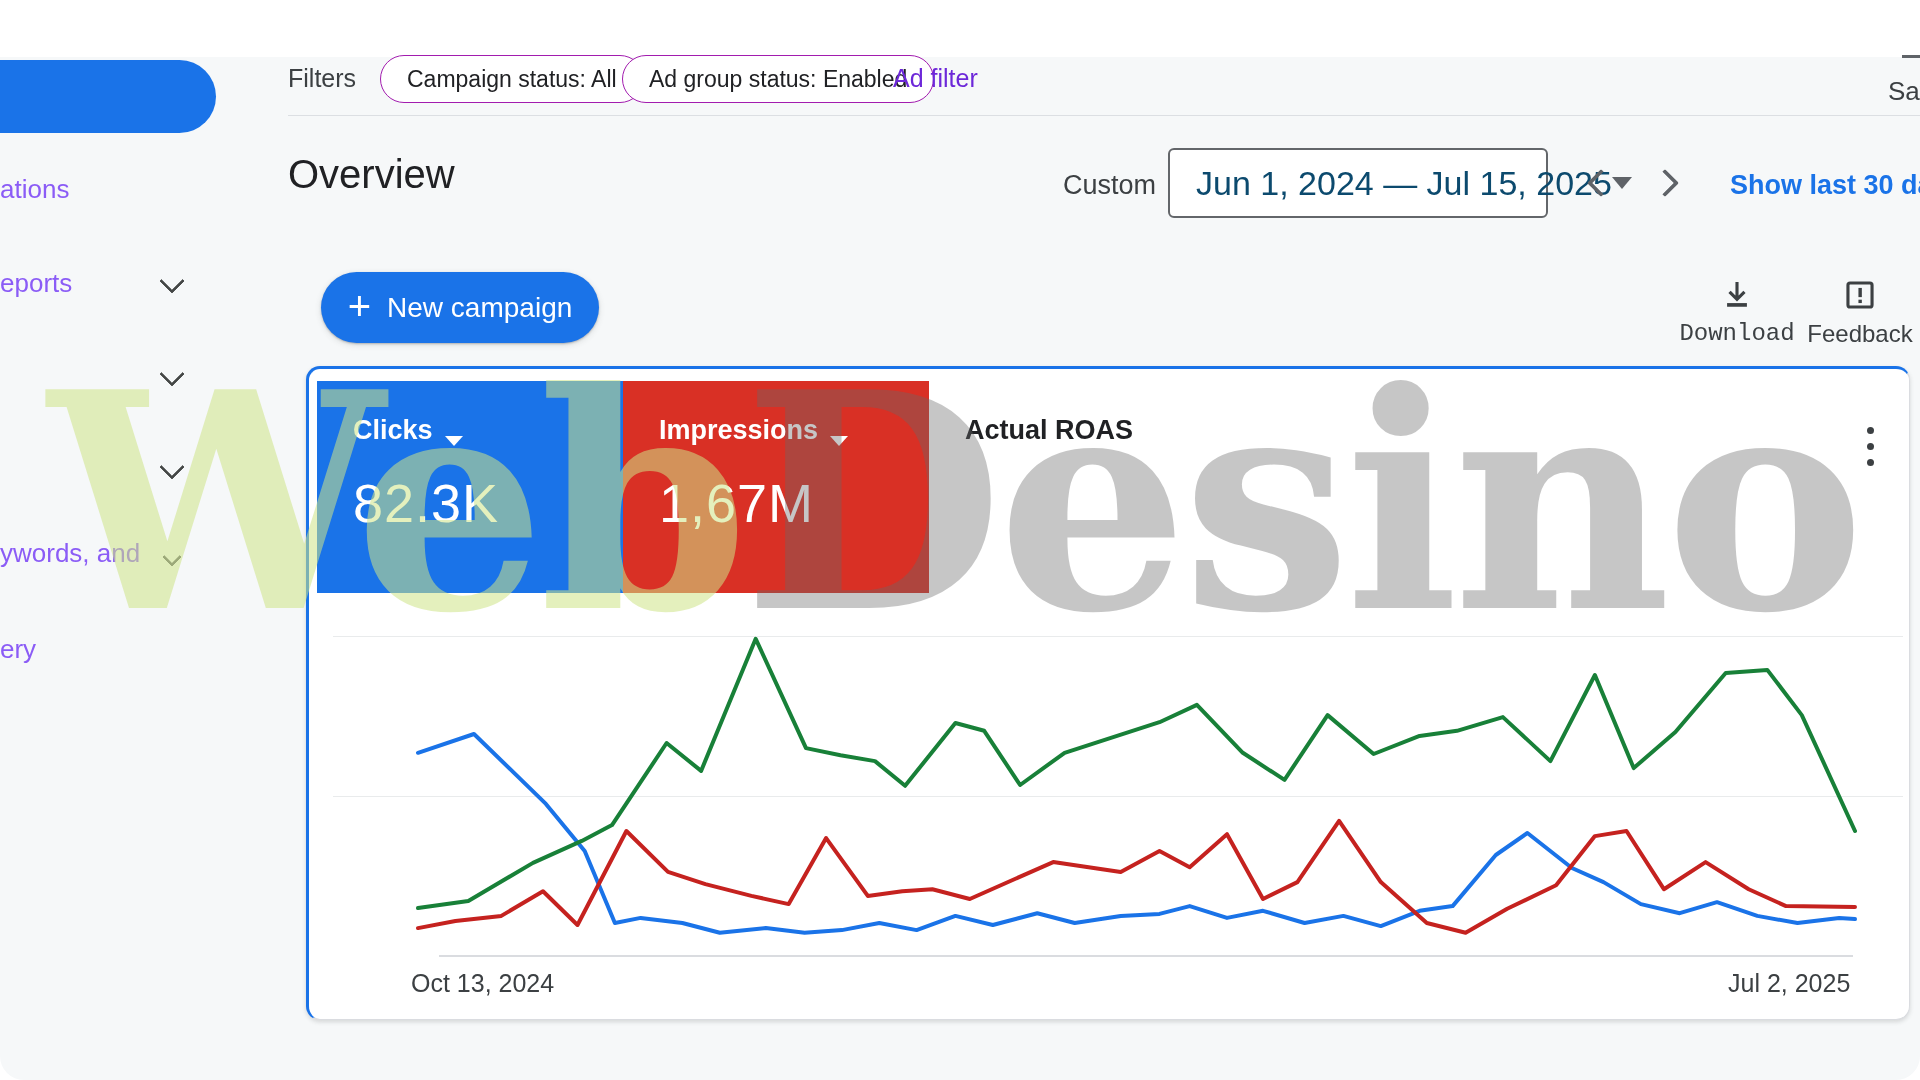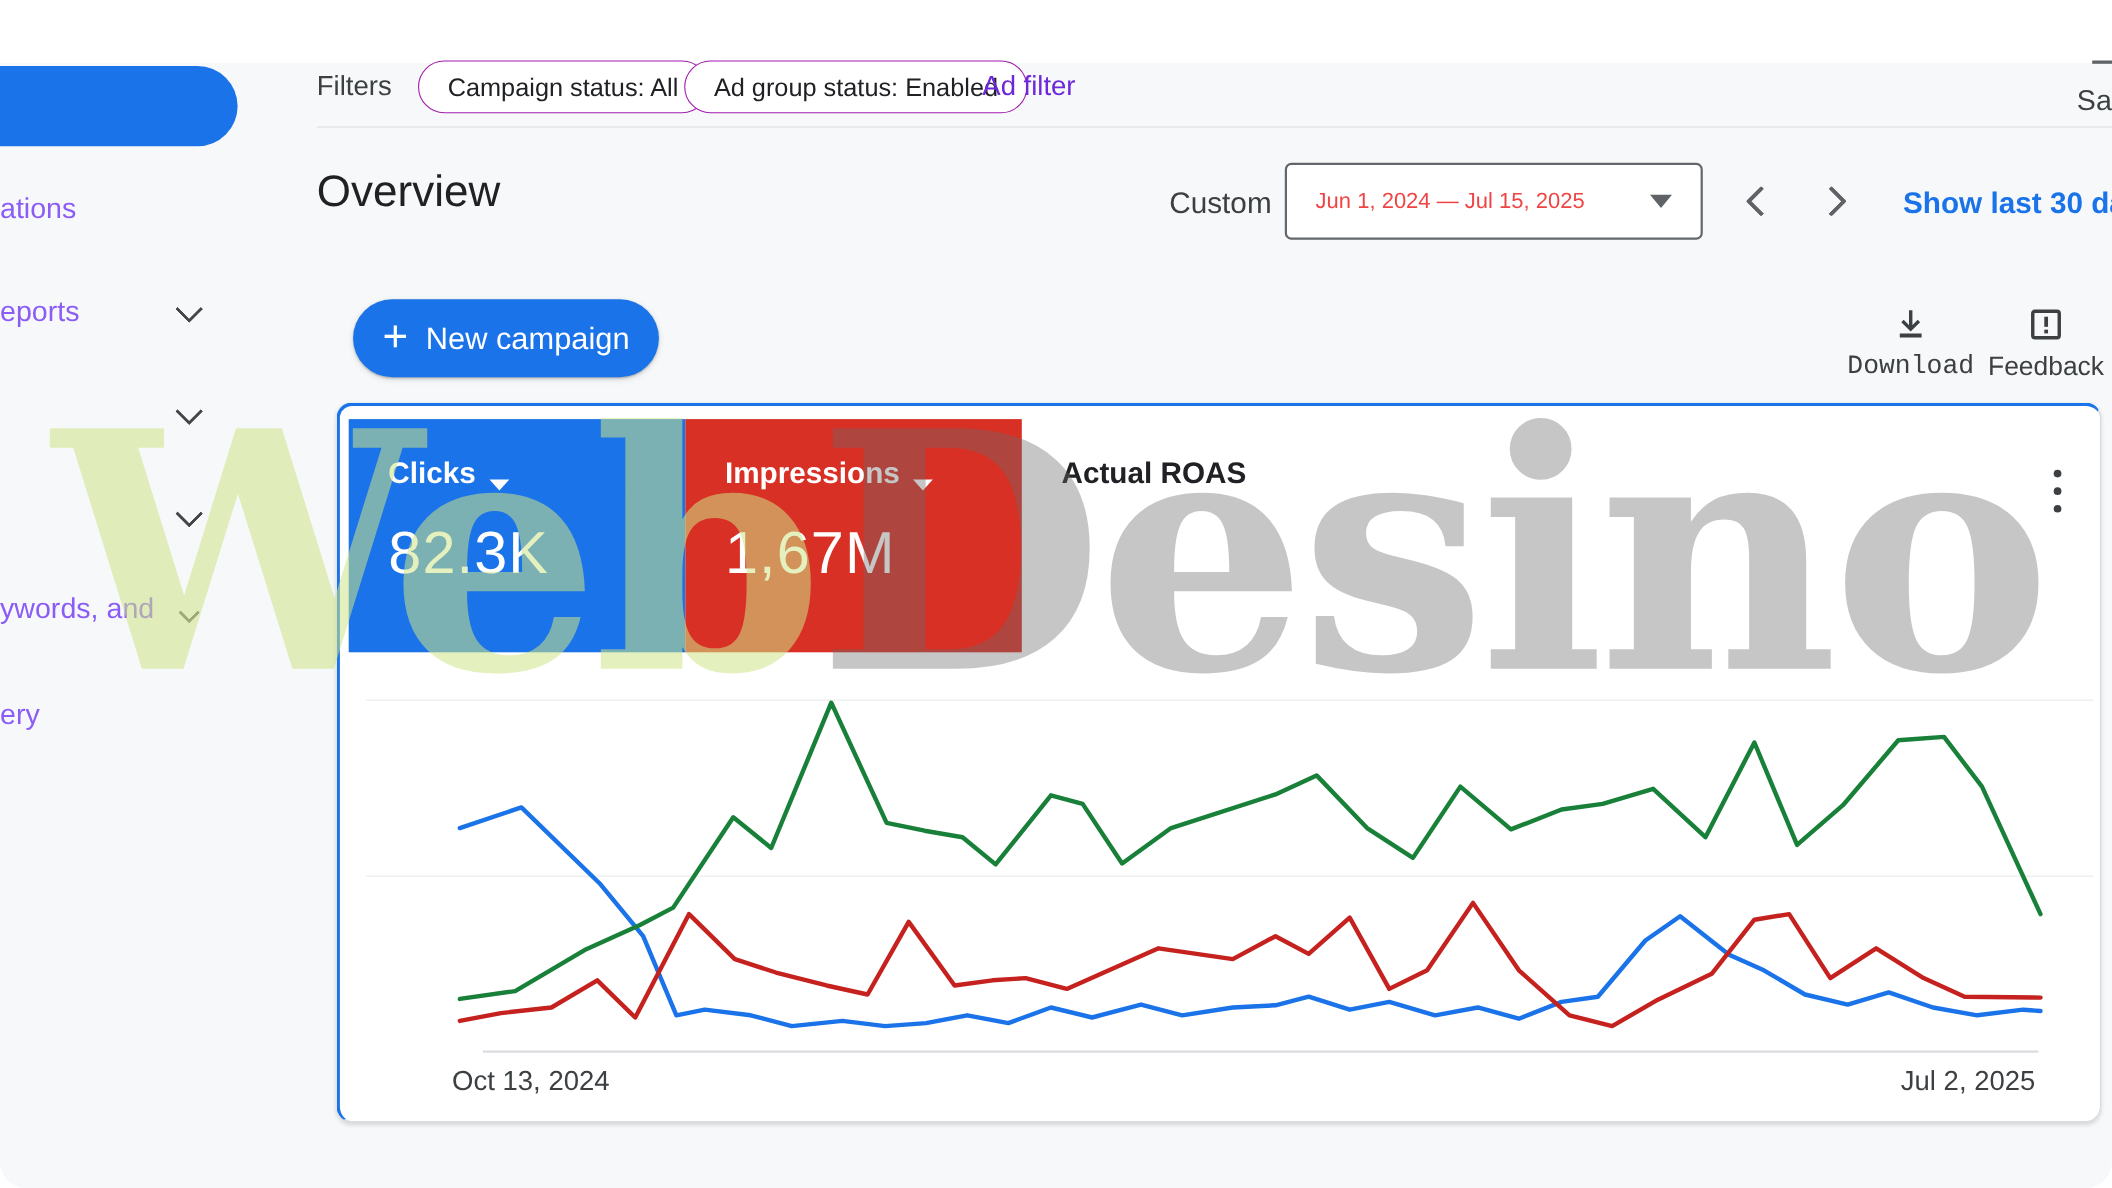--- a/index.html
+++ b/index.html
@@ -32,21 +32,21 @@
   .side-chev-2{position:absolute;left:163px;top:365px;}
   .side-chev-3{position:absolute;left:163px;top:458px;}
   .side-chev-4{position:absolute;left:165px;top:550px;}
 
   
   .page-title{position:absolute;left:288px;top:152px;font-size:40px;color:#202124;}
   .custom-label{position:absolute;left:1063px;top:170px;font-size:27px;color:#3c4043;}
   .date-box{position:absolute;left:1168px;top:148px;width:380px;height:70px;background:#fff;
             border:2px solid #63666a;border-radius:6px;display:flex;align-items:center;
             padding:0 26px;box-sizing:border-box;}
-  .date-text{font-size:20px;color:#ef4444;white-space:nowrap;}
+  .date-text{font-size:34px;color:#0c4a6e;white-space:nowrap;}
   .tri-down{width:0;height:0;border-left:10px solid transparent;border-right:10px solid transparent;
             border-top:12px solid #5f6368;margin-left:auto;}
   .nav-chev{position:absolute;top:168px;width:30px;height:30px;cursor:pointer;}
   .nav-chev span{display:block;width:16px;height:16px;border-right:4px solid #5f6368;
                  border-bottom:4px solid #5f6368;border-radius:2px;margin:5px auto;}
   .nav-prev{left:1586px;} .nav-prev span{transform:rotate(135deg);}
   .nav-next{left:1650px;} .nav-next span{transform:rotate(-45deg);}
   .show-last{position:absolute;left:1730px;top:170px;font-size:27px;font-weight:600;color:#1a73e8;
              white-space:nowrap;cursor:pointer;}
 

